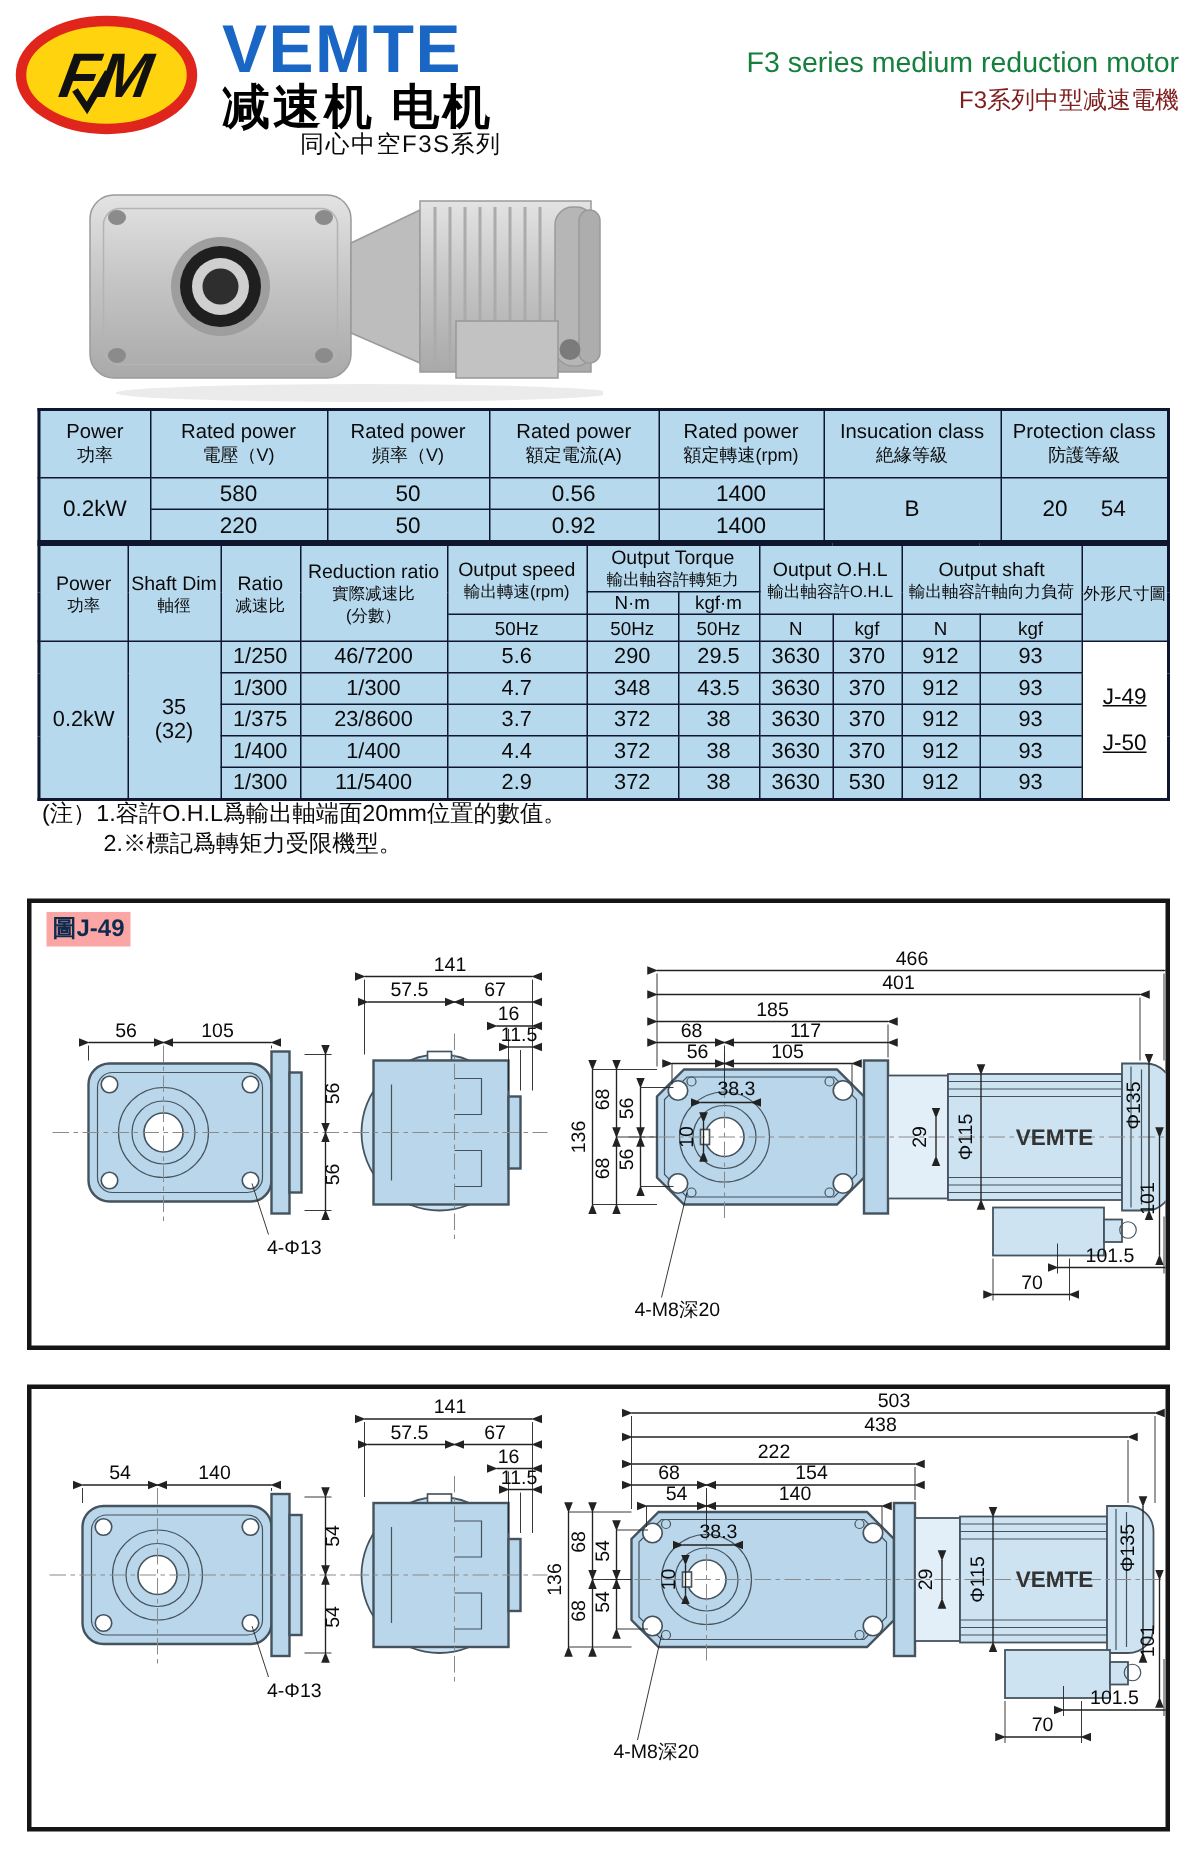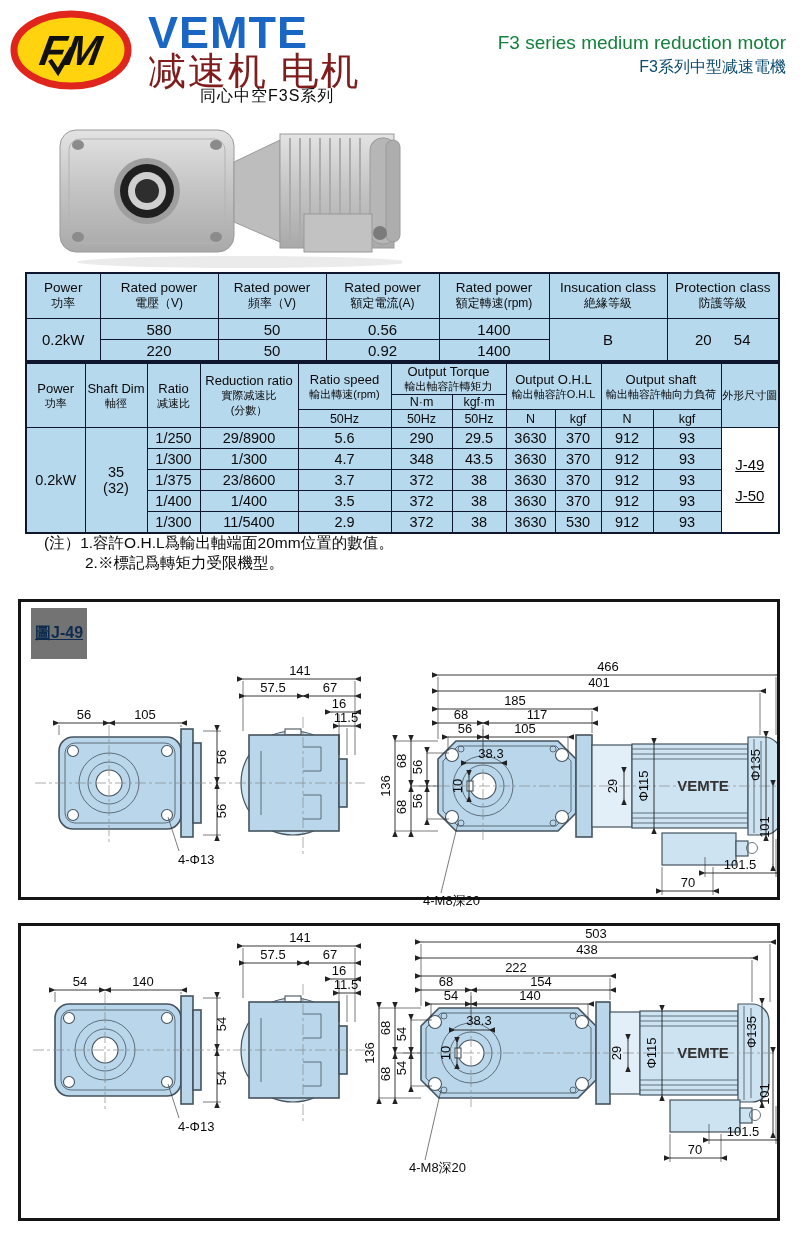--- a/index.html
+++ b/index.html
@@ -3,24 +3,24 @@
 <meta charset="utf-8">
 <style>
   html,body{margin:0;padding:0;background:#fff;}
   .page{position:relative;width:800px;height:1238px;background:#fff;
         font-family:"Liberation Sans",sans-serif;overflow:hidden;color:#0a0a0a;}
 
   
   .logo-wrap{position:absolute;left:8px;top:8px;}
   .brand-block{position:absolute;left:148px;top:12px;}
   .brand-name{font-size:45px;font-weight:bold;letter-spacing:1px;color:#1a66c4;line-height:42px;}
-  .brand-sub{font-size:38px;font-weight:normal;color:#7f1d1d;line-height:34px;letter-spacing:2px;}
+  .brand-sub{font-size:32px;font-weight:bold;color:#000000;line-height:34px;letter-spacing:2px;}
   .title-block{position:absolute;right:14px;top:32px;text-align:right;}
   .title-en{font-size:19px;color:#15803d;}
-  .title-zh{font-size:16px;color:#0c4a6e;margin-top:3px;}
+  .title-zh{font-size:16px;color:#7f1d1d;margin-top:3px;}
   .series-label{position:absolute;left:200px;top:86px;font-size:16px;letter-spacing:1px;}
 
   .photo{position:absolute;left:52px;top:114px;}
 
   
   table{border-collapse:collapse;table-layout:fixed;}
   .t1{position:absolute;left:25px;top:272px;width:753px;background:#b7d9ee;border:2px solid #0f172e;}
   .t2{position:absolute;left:25px;top:362px;width:753px;background:#b7d9ee;border:2px solid #0f172e;}
   .t1 th,.t1 td,.t2 th,.t2 td{border:1px solid #0f172e;text-align:center;vertical-align:middle;padding:0;}
   .t1 thead th{height:44px;font-weight:normal;}
@@ -32,29 +32,29 @@
   .t2 .r1 th{height:28px;}
   .t2 .r2 th{height:14px;font-size:12.5px;text-align:center;}
   .t2 .r3 th{height:17px;font-size:12.5px;}
   .t2 .en2{font-size:13px;}
   .t2 .zh2{font-size:11px;}
   .t2 td{height:20px;font-size:14.5px;}
   .figcell{background:#ffffff;}
   .figcell .fig-ref{font-size:15px;margin:14px 0;text-decoration:underline;}
 
   
-  .notes{position:absolute;left:44px;top:533px;font-size:15.5px;line-height:20px;}
+  .notes{position:absolute;left:28px;top:533px;font-size:15.5px;line-height:20px;}
   .notes .ind{padding-left:41px;}
 
   
   .figbox{position:absolute;left:18px;width:762px;border:3px solid #151515;background:#fff;box-sizing:border-box;}
   .figbox-j49{top:599px;height:301px;}
   .figbox-j50{top:923px;height:298px;}
   .figtitle{display:flex;align-items:center;gap:8px;margin:6px 0 0 10px;}
-  .figtag{background:#737373;color:#0d2b4e;font-weight:bold;font-size:16px;padding:15px 4px;text-decoration:underline;}
+  .figtag{background:#fca5a5;color:#0d2b4e;font-weight:bold;font-size:16px;padding:1px 4px;}
   .figname{font-weight:bold;font-size:17.5px;color:#0a0a0a;letter-spacing:0.3px;}
 
   
   .dt{font-family:"Liberation Sans",sans-serif;font-size:13px;fill:#0a0a0a;}
   .brandtx{font-family:"Liberation Sans",sans-serif;font-size:15px;font-weight:bold;fill:#333;}
   .body{fill:#b9d6ea;stroke:#45535e;stroke-width:1.6;}
   .body2{fill:#cde3f2;stroke:#45535e;stroke-width:1.2;}
   .lite{fill:#e3eff8;stroke:#45535e;stroke-width:1.2;}
   .thin{stroke:#45535e;stroke-width:0.8;fill:none;}
   .wht{fill:#fff;stroke:#45535e;stroke-width:1.1;}
@@ -222,21 +222,21 @@
         <th rowspan="3">
             <div class="en2">Ratio</div>
             <div class="zh2">减速比</div>
           </th>
         <th rowspan="3">
             <div class="en2">Reduction ratio</div>
             <div class="zh2">實際减速比</div>
             <div class="zh2">(分數）</div>
           </th>
         <th rowspan="2">
-            <div class="en2">Ratio speed</div>
+            <div class="en2">Output speed</div>
             <div class="zh2">輸出轉速(rpm)</div>
           </th>
         <th colspan="2">
             <div class="en2">Output Torque</div>
             <div class="zh2">輸出軸容許轉矩力</div>
           </th>
         <th colspan="2" rowspan="2">
             <div class="en2">Output O.H.L</div>
             <div class="zh2">輸出軸容許O.H.L</div>
           </th>
@@ -263,21 +263,21 @@
       </tr>
     </thead>
     <tbody>
       <tr>
         <td rowspan="5">0.2kW</td>
         <td rowspan="5">
             <div>35</div>
             <div>(32)</div>
           </td>
         <td>1/250</td>
-        <td>29/8900</td>
+        <td>46/7200</td>
         <td>5.6</td>
         <td>290</td>
         <td>29.5</td>
         <td>3630</td>
         <td>370</td>
         <td>912</td>
         <td>93</td>
         <td rowspan="5" class="figcell">
           <div class="fig-ref">J-49</div>
           <div class="fig-ref">J-50</div>
@@ -301,21 +301,21 @@
         <td>372</td>
         <td>38</td>
         <td>3630</td>
         <td>370</td>
         <td>912</td>
         <td>93</td>
       </tr>
       <tr>
         <td>1/400</td>
         <td>1/400</td>
-        <td>3.5</td>
+        <td>4.4</td>
         <td>372</td>
         <td>38</td>
         <td>3630</td>
         <td>370</td>
         <td>912</td>
         <td>93</td>
       </tr>
       <tr>
         <td>1/300</td>
         <td>11/5400</td>

